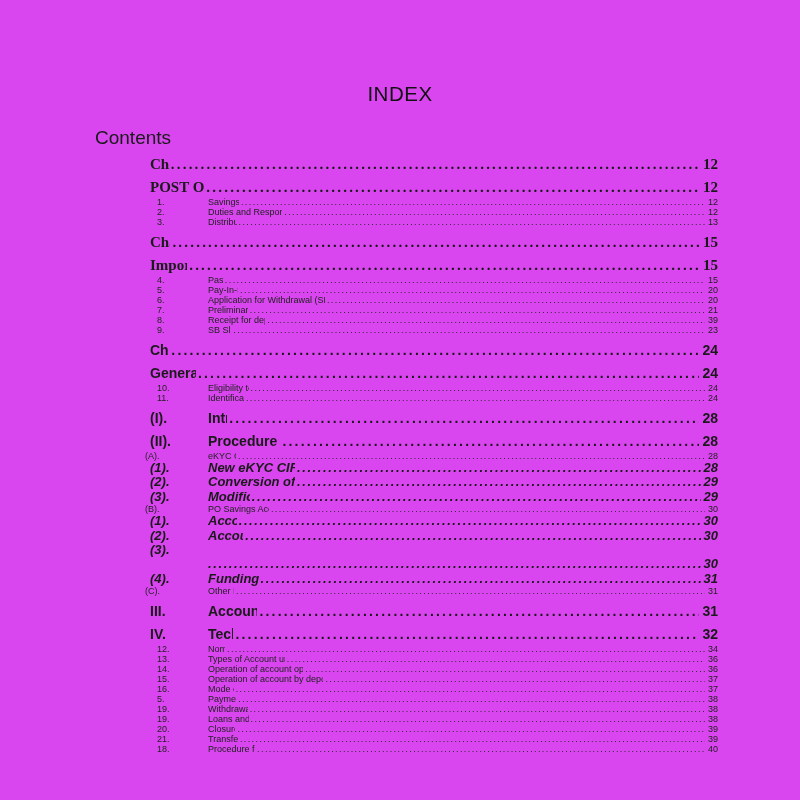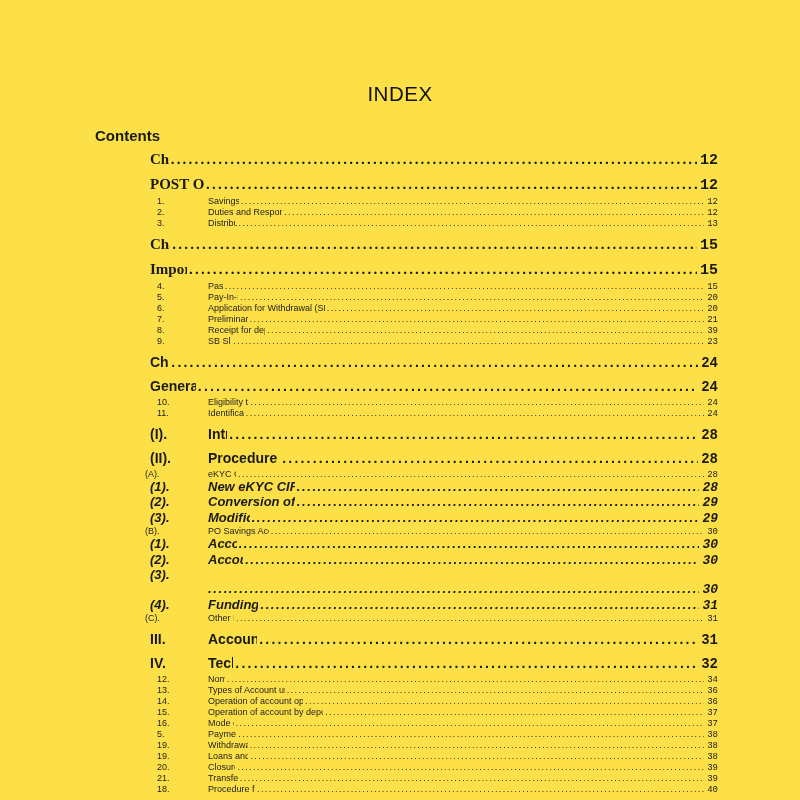--- a/index.html
+++ b/index.html
@@ -1,56 +1,56 @@
 <!DOCTYPE html>
 <html><head>
 <meta charset="utf-8">
 <style>
   html, body { margin: 0; padding: 0; background: #e8e8e8; }
   .page {
     width: 800px; height: 800px;
-    background: #fde047;
+    background: #d946ef;
     color: #1a1a1a;
     position: relative;
     overflow: hidden;
     font-family: "Liberation Sans", sans-serif;
   }
   .index-title {
     padding-top: 82px;
     text-align: center;
     font-size: 20.5px;
     font-weight: 400;
     letter-spacing: 0.5px;
     color: #111;
   }
   .contents-label {
     margin: 21px 0 7px 95px;
-    font-size: 15px;
-    font-weight: 700;
+    font-size: 19px;
+    font-weight: 400;
   }
   .toc {
     margin: 0 82px 0 95px;
   }
   .row {
     display: flex;
     align-items: baseline;
   }
   .row .txt { white-space: nowrap; flex: 0 1 auto; overflow: hidden; }
   .row .lbl { flex: 0 0 auto; }
   .dots {
     flex: 1 1 auto;
     overflow: hidden;
     white-space: nowrap;
     margin: 0 3px 0 2px;
     min-width: 6px;
   }
   .dots::after {
     content: "........................................................................................................................................................................................................................................................................................................................................";
   }
-  .pg { flex: 0 0 auto; font-family: Liberation Mono, monospace; }
+  .pg { flex: 0 0 auto; }
 
   
   .h-serif {
     font-family: "Liberation Serif", serif;
     font-weight: 700;
     font-size: 15px;
     line-height: 16px;
     margin: 7px 0 2px 0;
     padding-left: 55px;
   }

